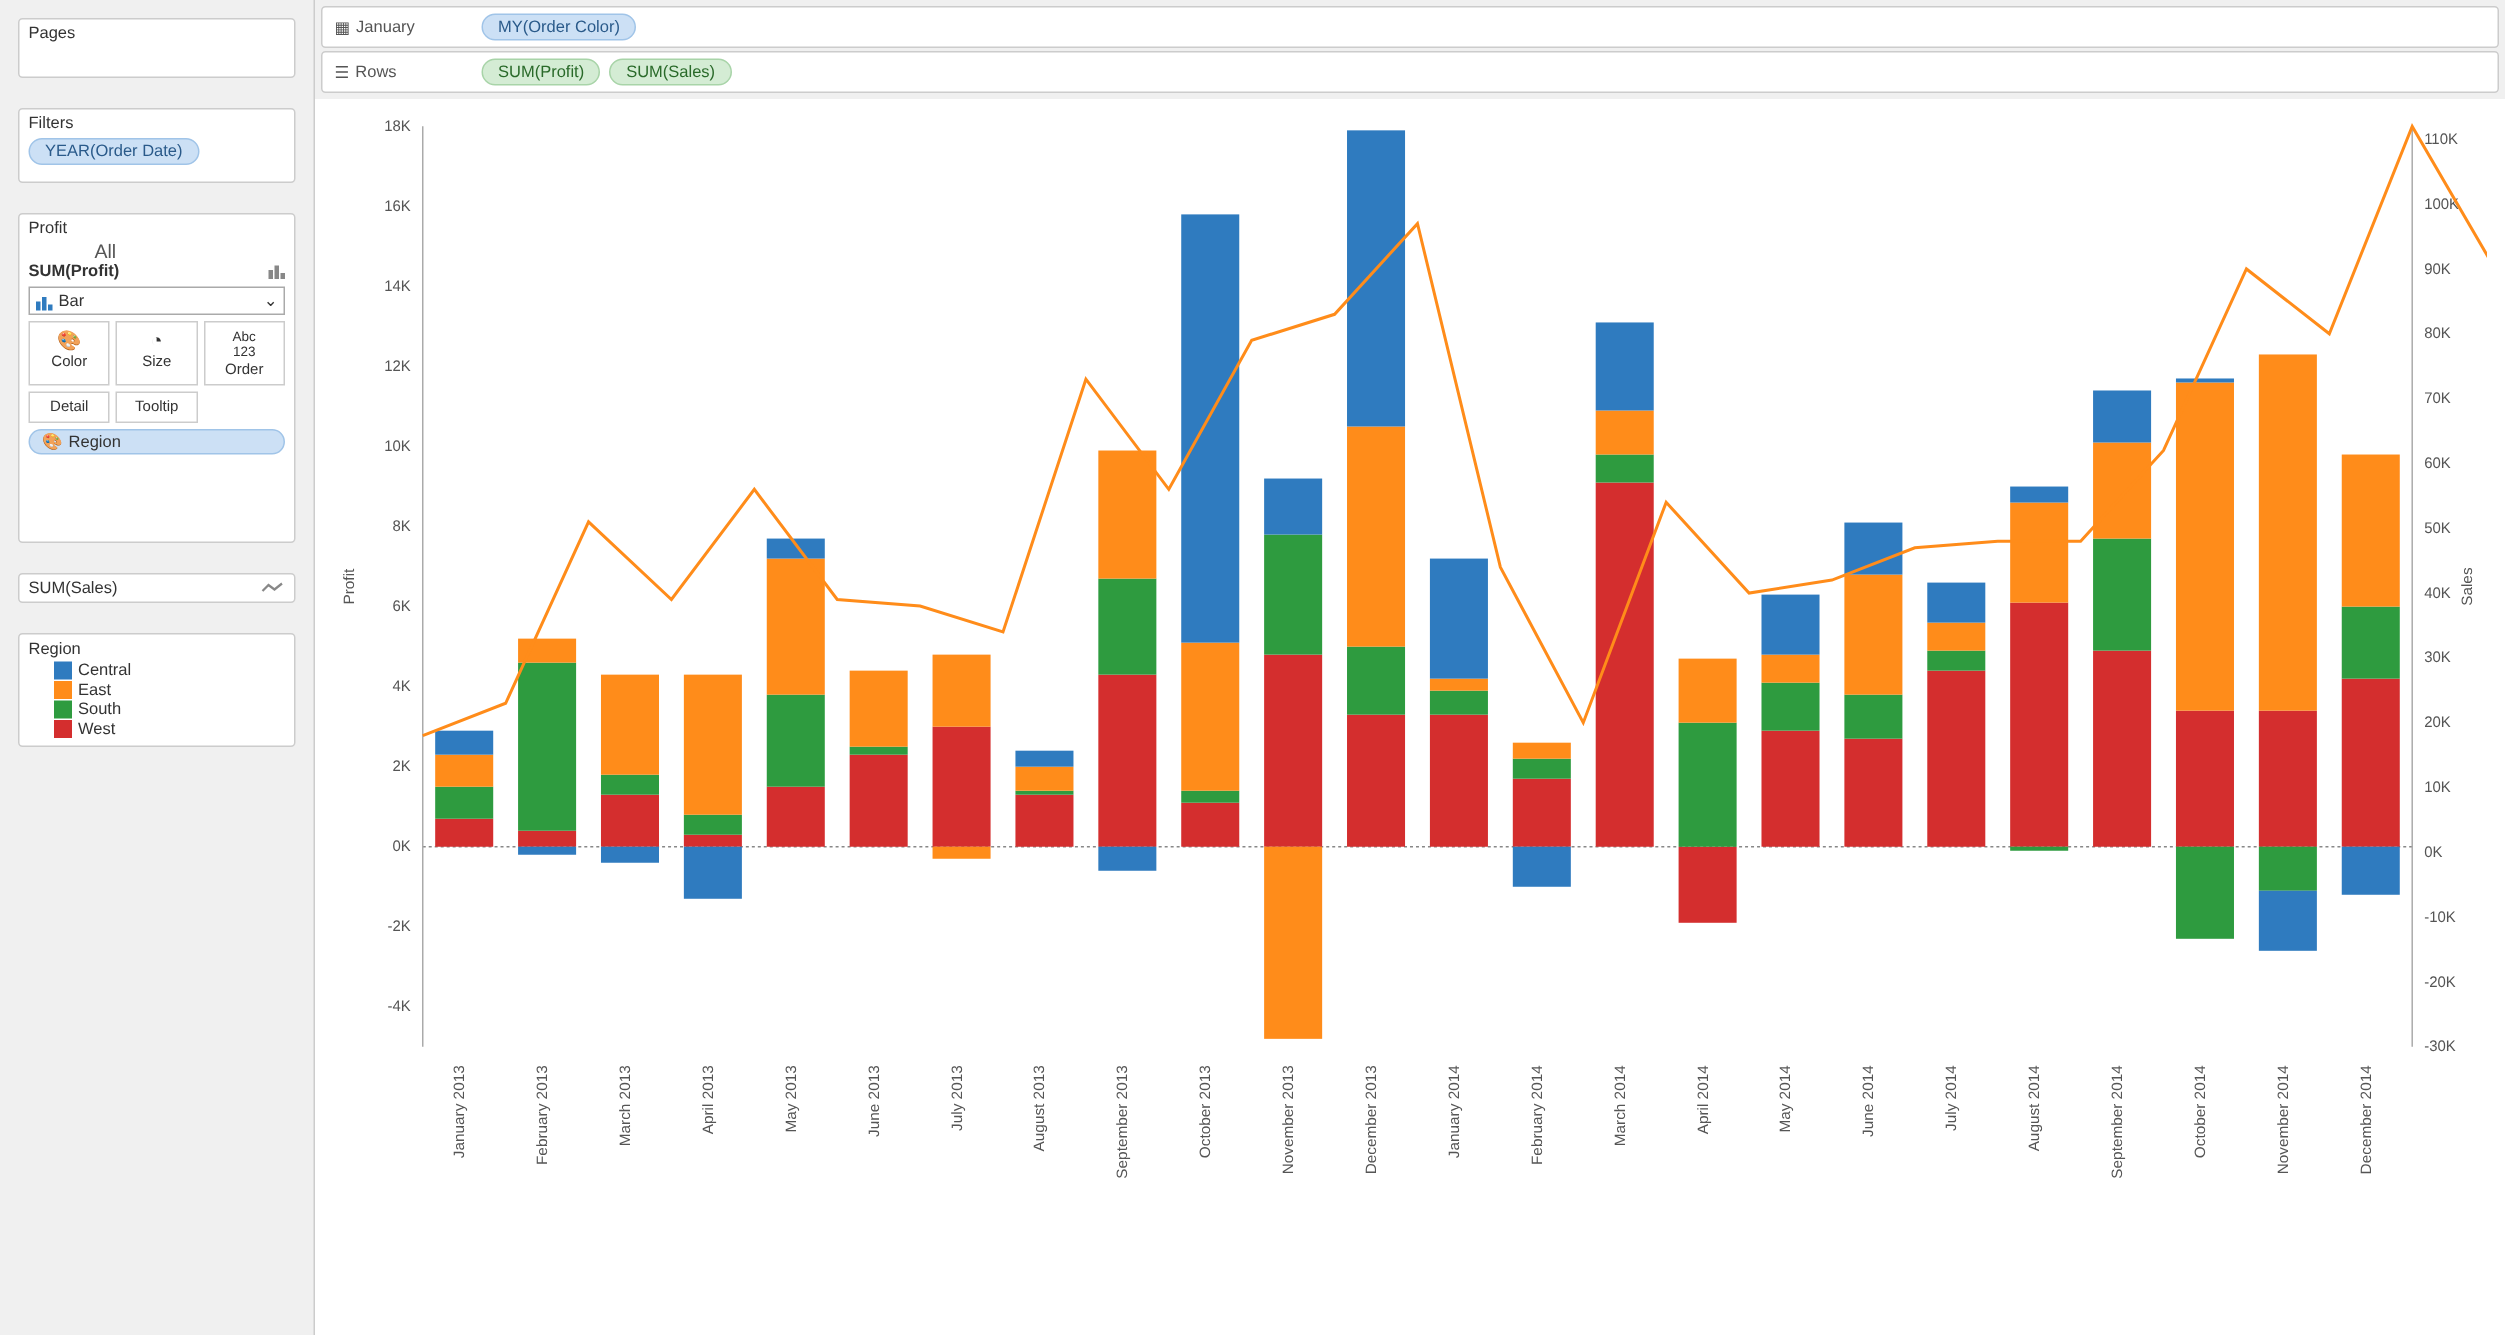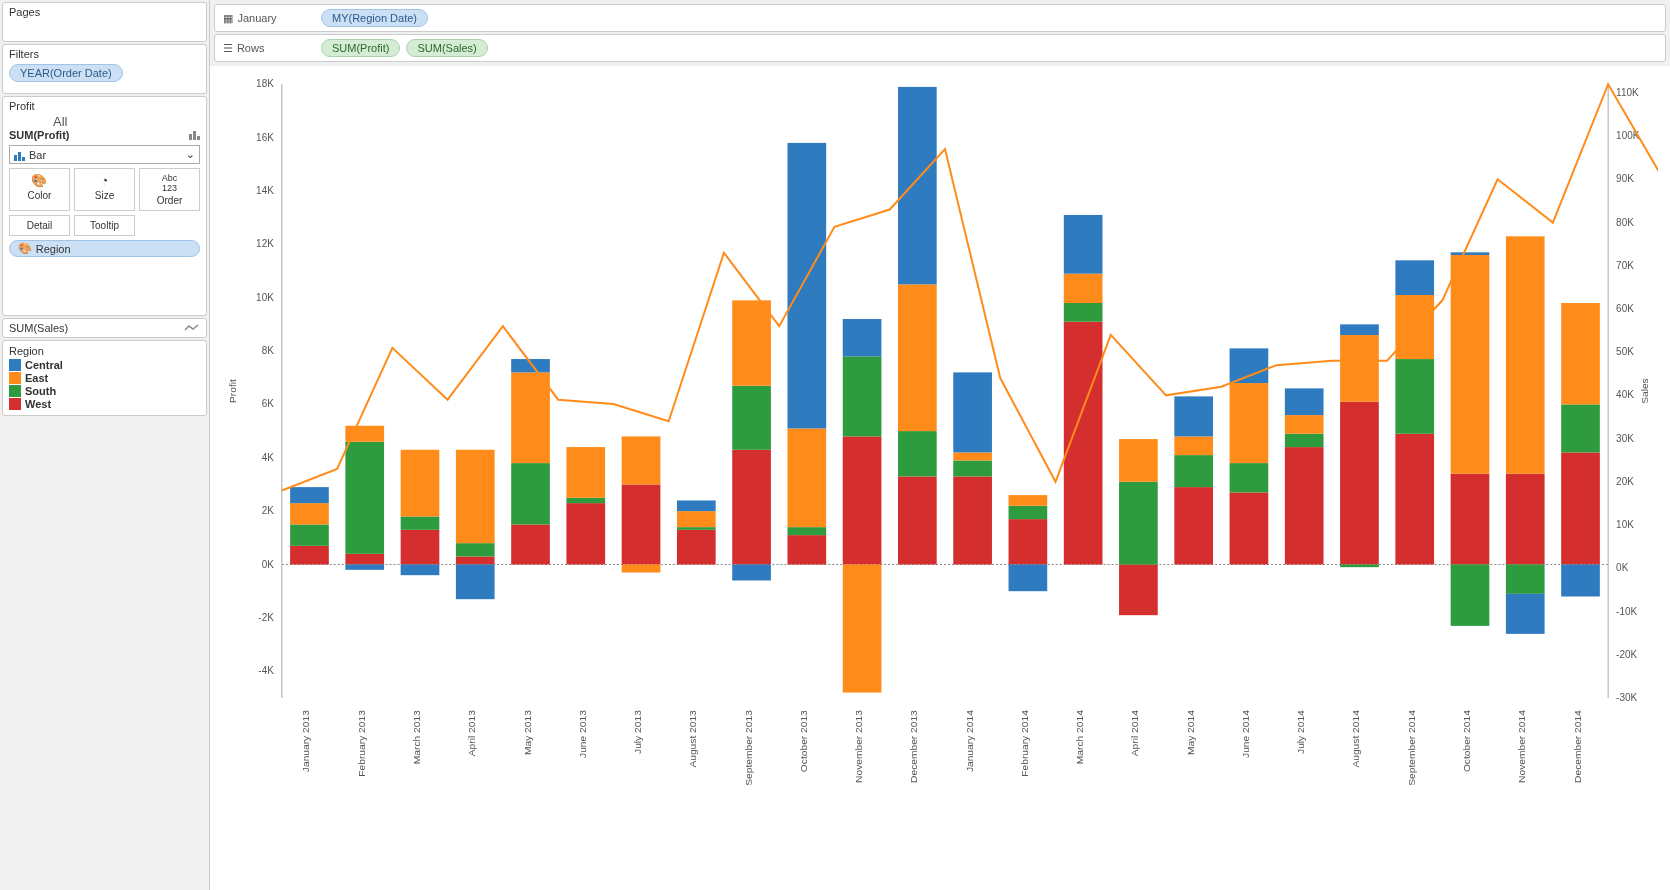--- a/index.html
+++ b/index.html
@@ -1,39 +1,39 @@
 <!DOCTYPE html>
 <html><head>
 <meta charset="utf-8">
 <style>
 * { box-sizing: border-box; margin: 0; padding: 0; }
 body { font-family: Arial, sans-serif; font-size: 11px; background: #fff; color: #333; width: 1670px; height: 890px; overflow: hidden; }
 .app { display: flex; width: 100%; height: 100%; }
-.sidebar { width: 210px; background: #f0f0f0; border-right: 1px solid #ccc; padding: 2px; display: flex; flex-direction: column; gap: 2px; }
+.sidebar { width: 210px; background: #f0f0f0; border-right: 1px solid #ccc; padding: 12px; display: flex; flex-direction: column; gap: 20px; }
 .panel { background: #fff; border: 1px solid #ccc; border-radius: 3px; padding: 3px 6px; }
 .panel-title { font-size: 11px; color: #333; margin-bottom: 2px; }
 .panel-pages { min-height: 40px; }
 .panel-filters { min-height: 50px; }
 .pill { display: inline-block; padding: 2px 10px; border-radius: 10px; font-size: 11px; margin: 2px 0; cursor: pointer; }
 .pill-blue { background: #cce0f5; border: 1px solid #a0c4e8; color: #2a5a8a; }
 .pill-green { background: #d4ecd4; border: 1px solid #a8d4a8; color: #2a6a2a; }
 .marks-panel { min-height: 220px; }
 .marks-sub { font-size: 13px; color: #555; margin-left: 44px; }
 .marks-bold { font-weight: bold; display: flex; justify-content: space-between; align-items: center; }
 .mini-bars { display: inline-flex; gap: 1px; align-items: flex-end; }
 .mini-bars span { width: 3px; background: #888; }
 .dropdown { width: 100%; border: 1px solid #aaa; padding: 2px 4px; margin: 4px 0; background: #fff; display: flex; justify-content: space-between; align-items: center; cursor: pointer; }
 .mark-grid { display: grid; grid-template-columns: repeat(3, 1fr); gap: 4px; margin: 4px 0; }
 .mark-cell { border: 1px solid #ccc; text-align: center; padding: 4px 2px; cursor: pointer; background: #fff; font-size: 10px; }
 .mark-icon { font-size: 13px; margin-bottom: 2px; display: block; }
 .region-pill { display: flex; align-items: center; background: #cce0f5; border: 1px solid #a0c4e8; border-radius: 10px; padding: 1px 8px; margin-top: 4px; cursor: pointer; }
 .sales-row { display: flex; justify-content: space-between; align-items: center; padding: 3px 6px; background:#fff; border:1px solid #ccc; border-radius:3px; }
 .legend-panel { padding: 4px 6px; }
 .legend-title { font-size: 11px; margin-bottom: 2px; }
-.legend-item { display: flex; align-items: center; gap: 4px; font-size: 11px; margin: 1px 0; font-weight: bold; }
+.legend-item { display: flex; align-items: center; gap: 4px; font-size: 11px; margin: 1px 17px; }
 .legend-swatch { width: 12px; height: 12px; }
 .main { flex: 1; display: flex; flex-direction: column; }
 .shelves { padding: 2px 4px; background: #f0f0f0; }
 .shelf { display: flex; align-items: center; background: #fff; border: 1px solid #ccc; border-radius: 3px; margin: 2px 0; padding: 2px; }
 .shelf-label { width: 100px; padding: 2px 6px; color: #555; display: flex; align-items: center; gap: 4px; }
 .shelf-pills { display: flex; gap: 6px; padding-left: 4px; }
 .chart-area { flex: 1; position: relative; padding: 8px 12px; }
 .chart-title { text-align: center; font-size: 11px; color: #555; margin-bottom: 2px; }
 svg.chart { width: 100%; height: 100%; }
 .axis-label { font-size: 10px; fill: #555; }
@@ -118,21 +118,21 @@
   </div>
 
   <div class="main">
     <div class="shelves">
       <div class="shelf">
         <div class="shelf-label">
             <span>▦</span>
             <span>January</span>
           </div>
         <div class="shelf-pills">
-          <span class="pill pill-blue">MY(Region Date)</span>
+          <span class="pill pill-blue">MY(Order Color)</span>
         </div>
       </div>
       <div class="shelf">
         <div class="shelf-label">
             <span>☰</span>
             <span>Rows</span>
           </div>
         <div class="shelf-pills">
           <span class="pill pill-green">SUM(Profit)</span>
           <span class="pill pill-green">SUM(Sales)</span>

